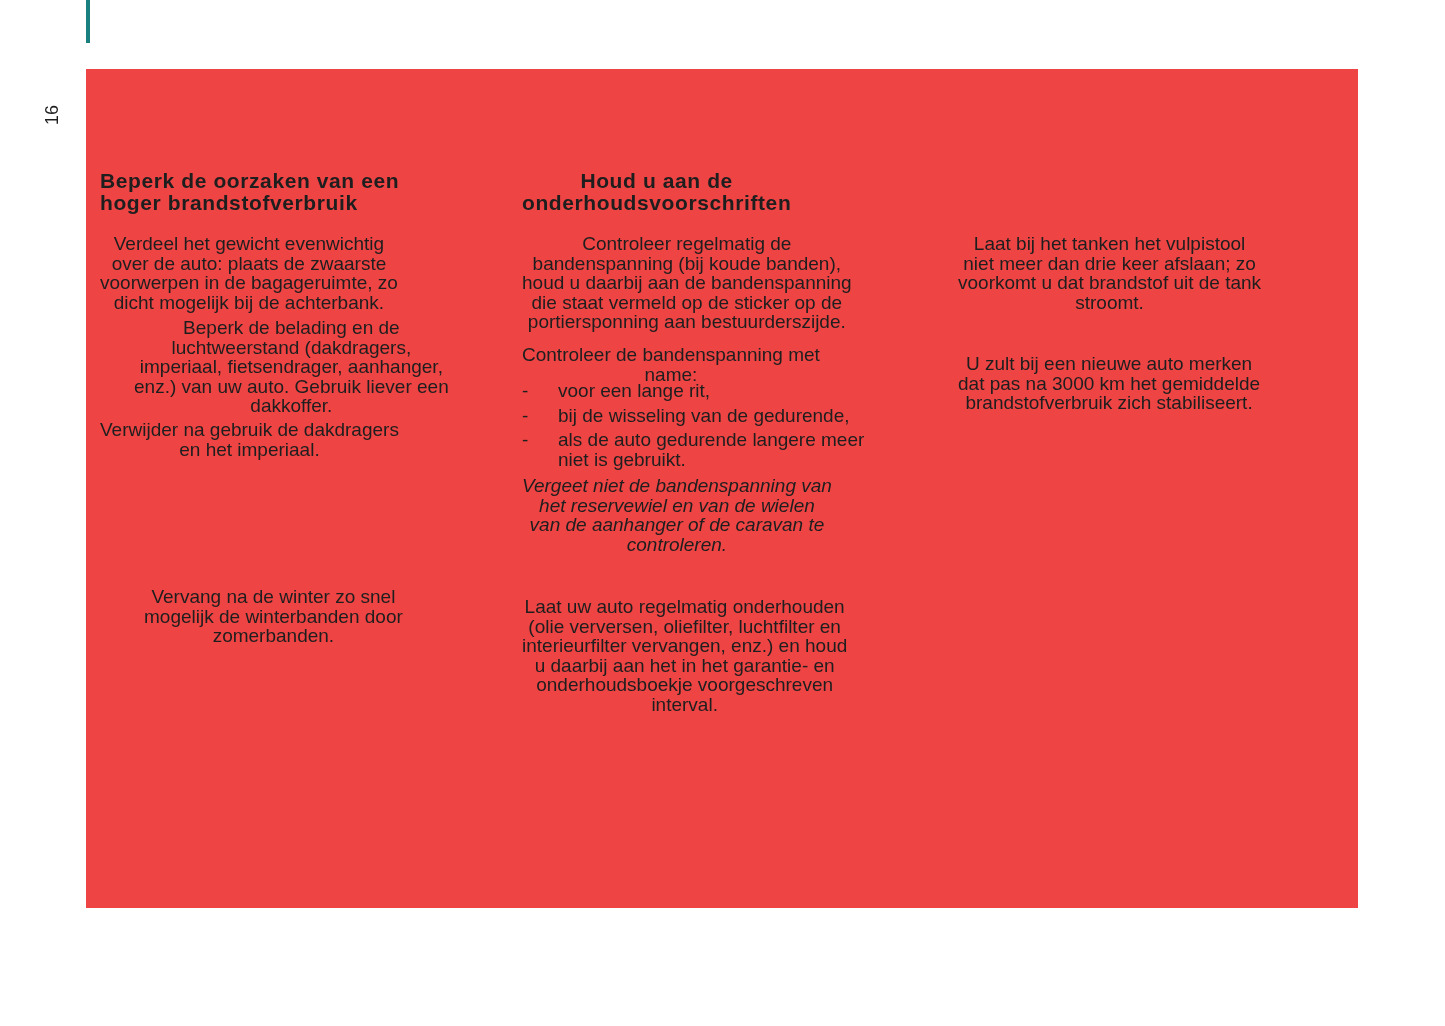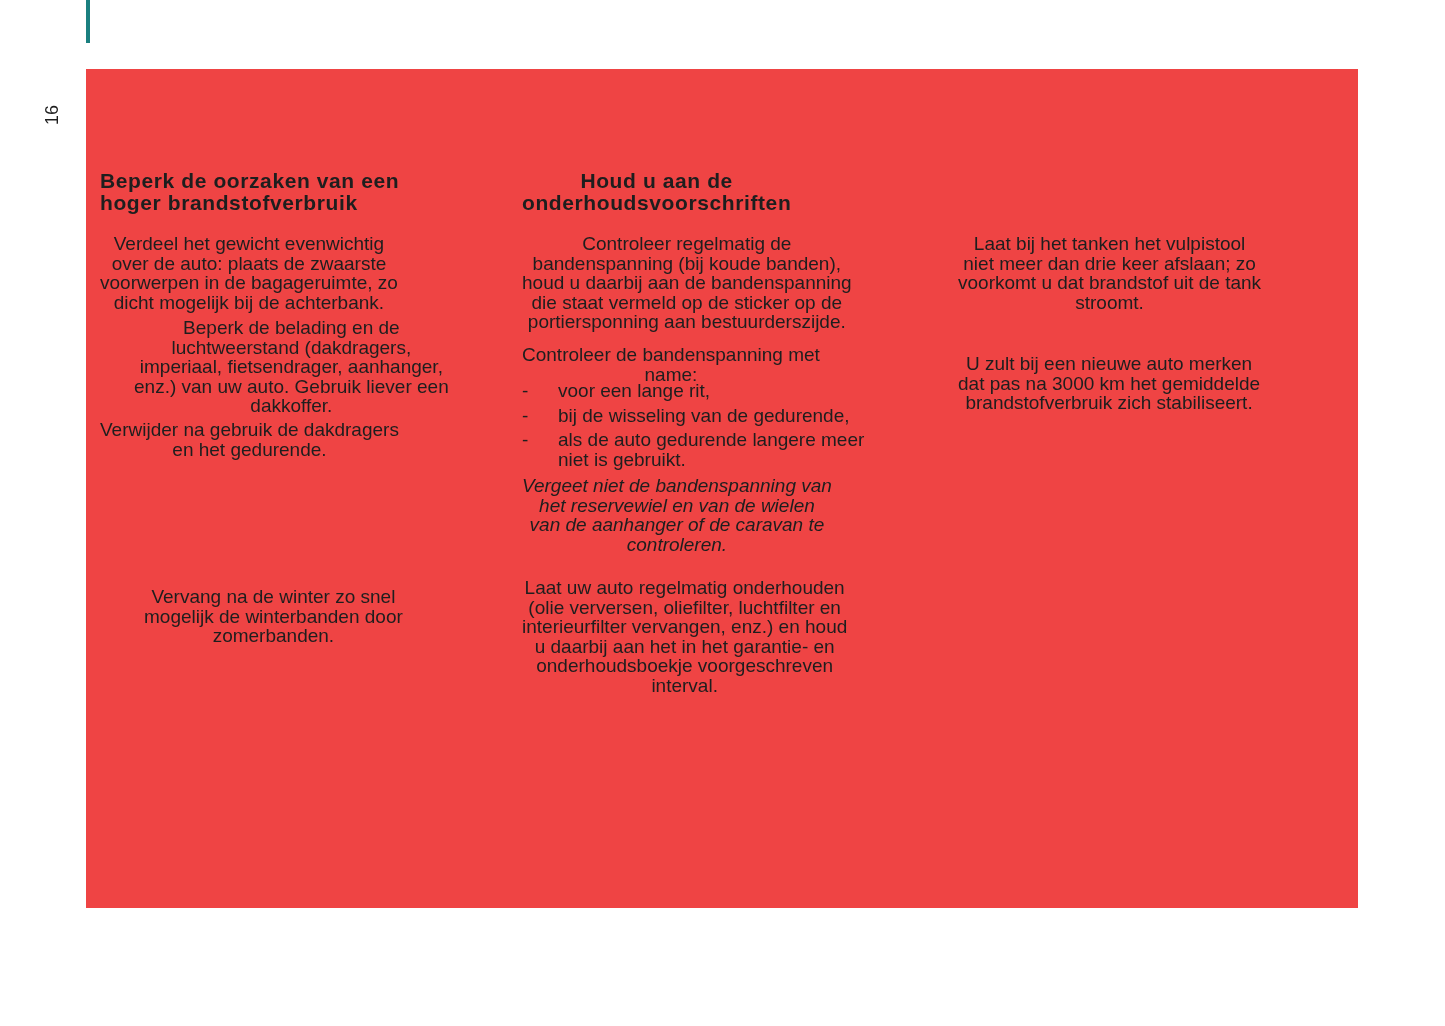--- a/index.html
+++ b/index.html
@@ -35,21 +35,21 @@
     <p class="p" style="top:165px;">Verdeel het gewicht evenwichtig
 over de auto: plaats de zwaarste
 voorwerpen in de bagageruimte, zo
 dicht mogelijk bij de achterbank.</p>
     <p class="p" style="top:249px;margin-left:34px;">Beperk de belading en de
 luchtweerstand (dakdragers,
 imperiaal, fietsendrager, aanhanger,
 enz.) van uw auto. Gebruik liever een
 dakkoffer.</p>
     <p class="p" style="top:351px;">Verwijder na gebruik de dakdragers
-en het gedurende.</p>
+en het imperiaal.</p>
     <p class="p" style="top:518px;margin-left:44px;">Vervang na de winter zo snel
 mogelijk de winterbanden door
 zomerbanden.</p>
   </section>
 
   <section class="col col2">
     <h2 style="top:101px;text-align:center;">Houd u aan de
 onderhoudsvoorschriften</h2>
     <p class="p" style="top:165px;">Controleer regelmatig de
 bandenspanning (bij koude banden),
@@ -61,21 +61,21 @@
     <ul class="bullets" style="top:312px;">
       <li><span class="dash">-</span><span>voor een lange rit,</span></li>
       <li><span class="dash">-</span><span>bij de wisseling van de gedurende,</span></li>
       <li><span class="dash">-</span><span>als de auto gedurende langere meer
 niet is gebruikt.</span></li>
     </ul>
     <p class="p" style="top:407px;font-style:italic;">Vergeet niet de bandenspanning van
 het reservewiel en van de wielen
 van de aanhanger of de caravan te
 controleren.</p>
-    <p class="p" style="top:509px;">Laat uw auto regelmatig onderhouden
+    <p class="p" style="top:528px;">Laat uw auto regelmatig onderhouden
 (olie verversen, oliefilter, luchtfilter en
 interieurfilter vervangen, enz.) en houd
 u daarbij aan het in het garantie- en
 onderhoudsboekje voorgeschreven
 interval.</p>
   </section>
 
   <section class="col col3">
     <p class="p" style="top:165px;">Laat bij het tanken het vulpistool
 niet meer dan drie keer afslaan; zo

